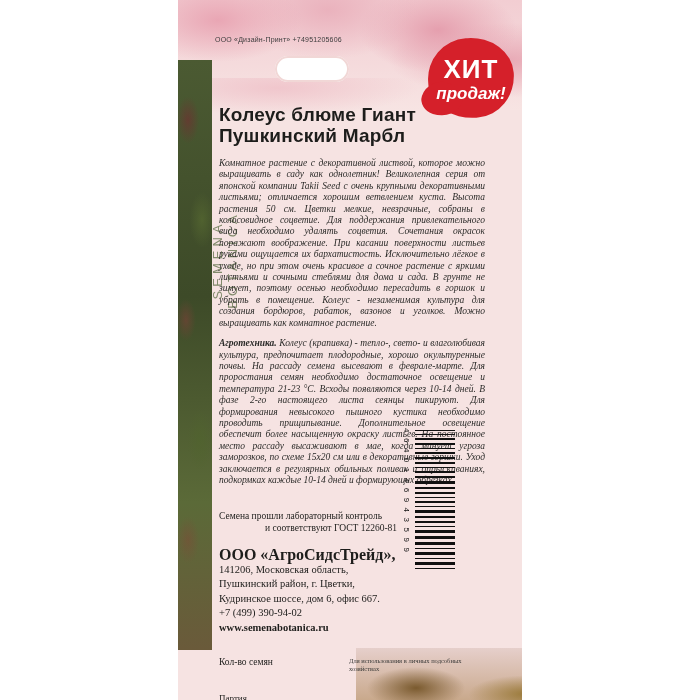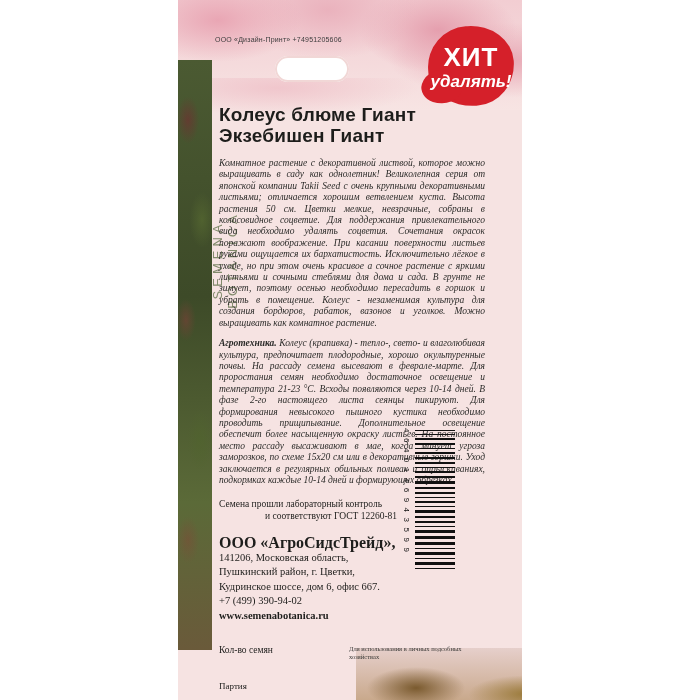--- a/index.html
+++ b/index.html
@@ -44,21 +44,21 @@
       radial-gradient(ellipse 70px 30px at 60px 40px,#7a5a2e,rgba(122,90,46,0) 70%),
       radial-gradient(ellipse 80px 26px at 170px 46px,#9a7a3a,rgba(154,122,58,0) 72%),
       radial-gradient(ellipse 70px 30px at 280px 40px,#6e5a30,rgba(110,90,48,0) 70%),
       linear-gradient(#e6cfcb,#c9a98c);}
 
   
   .hole{position:absolute;left:275px;top:56px;width:74px;height:26px;border-radius:13px;
     background:#ffffff;box-shadow:0 0 0 2px #f1d7d6 inset;}
 
   
-  .hit{position:absolute;left:428px;top:26px;width:86px;height:86px;}
+  .hit{position:absolute;left:428px;top:38px;width:86px;height:86px;}
   .hit .blob{position:absolute;left:0;top:0;width:86px;height:80px;background:#d5202a;
     border-radius:48% 52% 46% 54% / 52% 48% 54% 46%;transform:rotate(-4deg);}
   .hit .blob2{position:absolute;left:-6px;top:44px;width:40px;height:34px;background:#d5202a;
     border-radius:50% 50% 60% 40% / 60% 40% 60% 40%;transform:rotate(18deg);}
   .hit .t1{position:absolute;left:0;top:16px;width:86px;text-align:center;color:#fff;
     font-family:"Liberation Sans",sans-serif;font-weight:bold;font-size:26px;letter-spacing:1px;}
   .hit .t2{position:absolute;left:0;top:46px;width:86px;text-align:center;color:#fff;
     font-family:"Liberation Sans",sans-serif;font-weight:bold;font-style:italic;font-size:17px;}
 
   
@@ -71,21 +71,21 @@
   .title{color:#1d1d1b;font-family:"Liberation Sans",sans-serif;font-weight:bold;
     font-size:19px;line-height:21px;letter-spacing:.2px;}
 
   .desc{margin-top:12px;color:#2a2a28;font-size:9.5px;line-height:11.4px;text-align:justify;
     font-family:"Liberation Serif",serif;font-style:italic;}
 
   .agro{margin-top:9px;color:#2a2a28;font-size:9.5px;line-height:11.4px;text-align:justify;
     font-family:"Liberation Serif",serif;font-style:italic;}
   .agro .lead{font-weight:bold;font-style:italic;}
 
-  .gost{margin-top:12px;color:#1d1d1b;font-size:9.5px;line-height:12px;
+  .gost{margin-top:24px;color:#1d1d1b;font-size:9.5px;line-height:12px;
     font-family:"Liberation Serif",serif;}
   .gost .l2{margin-left:14px;padding-left:32px;}
 
   .company{margin-top:14px;color:#1d1d1b;font-size:10.5px;line-height:14.5px;
     font-family:"Liberation Serif",serif;}
   .company .nm{font-weight:bold;font-size:16px;}
   .company .site{font-weight:bold;}
 
   .qty{margin-top:22px;color:#1d1d1b;font-size:9.5px;font-family:"Liberation Serif",serif;}
   .usenote{position:absolute;left:130px;top:0;width:136px;color:#3a3a38;font-size:6.5px;
@@ -116,26 +116,26 @@
   <div class="vert-text">SEMENA BOTANICA</div>
 
   <div class="hole"></div>
 
   <div class="printline">ООО «Дизайн-Принт» +74951205606</div>
 
   <div class="hit">
     <div class="blob"></div>
     <div class="blob2"></div>
     <div class="t1">ХИТ</div>
-    <div class="t2">удалять!</div>
+    <div class="t2">продаж!</div>
   </div>
 
   <div class="content">
 
-    <div class="title">Колеус блюме Гиант Экзебишен Гиант</div>
+    <div class="title">Колеус блюме Гиант Пушкинский Марбл</div>
 
     <div class="desc">Комнатное растение с декоративной листвой, которое можно выращивать в саду как однолетник! Великолепная серия от японской компании Takii Seed с очень крупными декоративными листьями; отличается хорошим ветвлением куста. Высота растения 50 см. Цветки мелкие, невзрачные, собраны в колосовидное соцветие. Для поддержания привлекательного вида необходимо удалять соцветия. Сочетания окрасок поражают воображение. При касании поверхности листьев руками ощущается их бархатистость. Исключительно лёгкое в уходе, но при этом очень красивое а сочное растение с яркими листьями и сочными стеблями для дома и сада. В грунте не зимует, поэтому осенью необходимо пересадить в горшок и убрать в помещение. Колеус - незаменимая культура для создания бордюров, рабаток, вазонов и уголков. Можно выращивать как комнатное растение.</div>
 
     <div class="agro">
       <span class="lead">Агротехника.</span><span> Колеус (крапивка) - тепло-, свето- и влаголюбивая культура, предпочитает плодородные, хорошо окультуренные почвы. На рассаду семена высевают в феврале-марте. Для проростания семян необходимо достаточное освещение и температура 21-23 °С. Всходы появляются через 10-14 дней. В фазе 2-го настоящего листа сеянцы пикируют. Для формирования невысокого пышного кустика необходимо проводить прищипывание. Дополнительное освещение обеспечит более насыщенную окраску листьев. На постоянное место рассаду высаживают в мае, когда минует угроза заморозков, по схеме 15х20 см или в декоративные горшки. Уход заключается в регулярных обильных поливах и опрыскиваниях, подкормках каждые 10-14 дней и формирующих обрезках.</span>
     </div>
 
     <div class="gost">
       <div>Семена прошли лабораторный контроль</div>
       <div class="l2">и соответствуют ГОСТ 12260-81</div>

